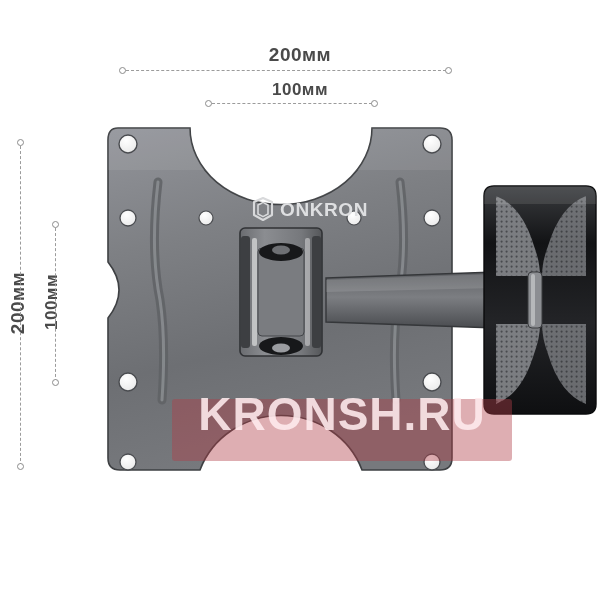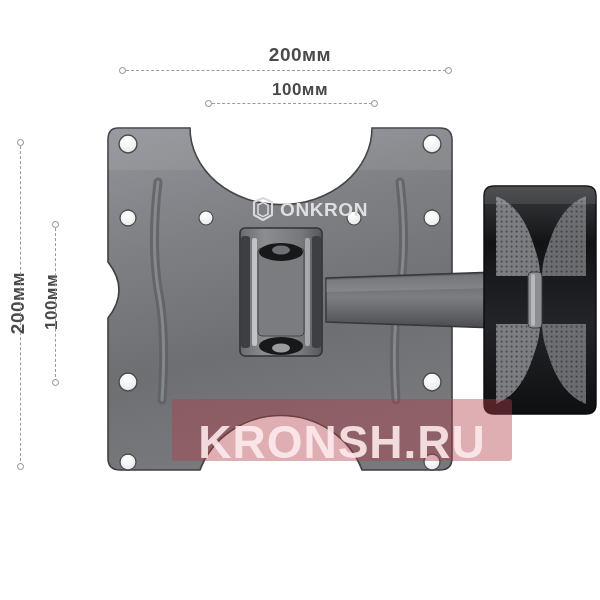--- a/index.html
+++ b/index.html
@@ -50,21 +50,21 @@
   .wm-band{
     position:absolute;
     left:172px;top:399px;
     width:340px;height:62px;
     background:rgba(176,62,72,.42);
     border-radius:3px;
     pointer-events:none;
   }
   .wm-text{
     position:absolute;
-    left:172px;top:411px;
+    left:172px;top:383px;
     width:340px;height:62px;
     display:flex;align-items:center;justify-content:center;
     font-size:46px;
     font-weight:700;
     letter-spacing:1px;
     color:rgba(255,236,238,.88);
     pointer-events:none;
     white-space:nowrap;
   }
 </style>

